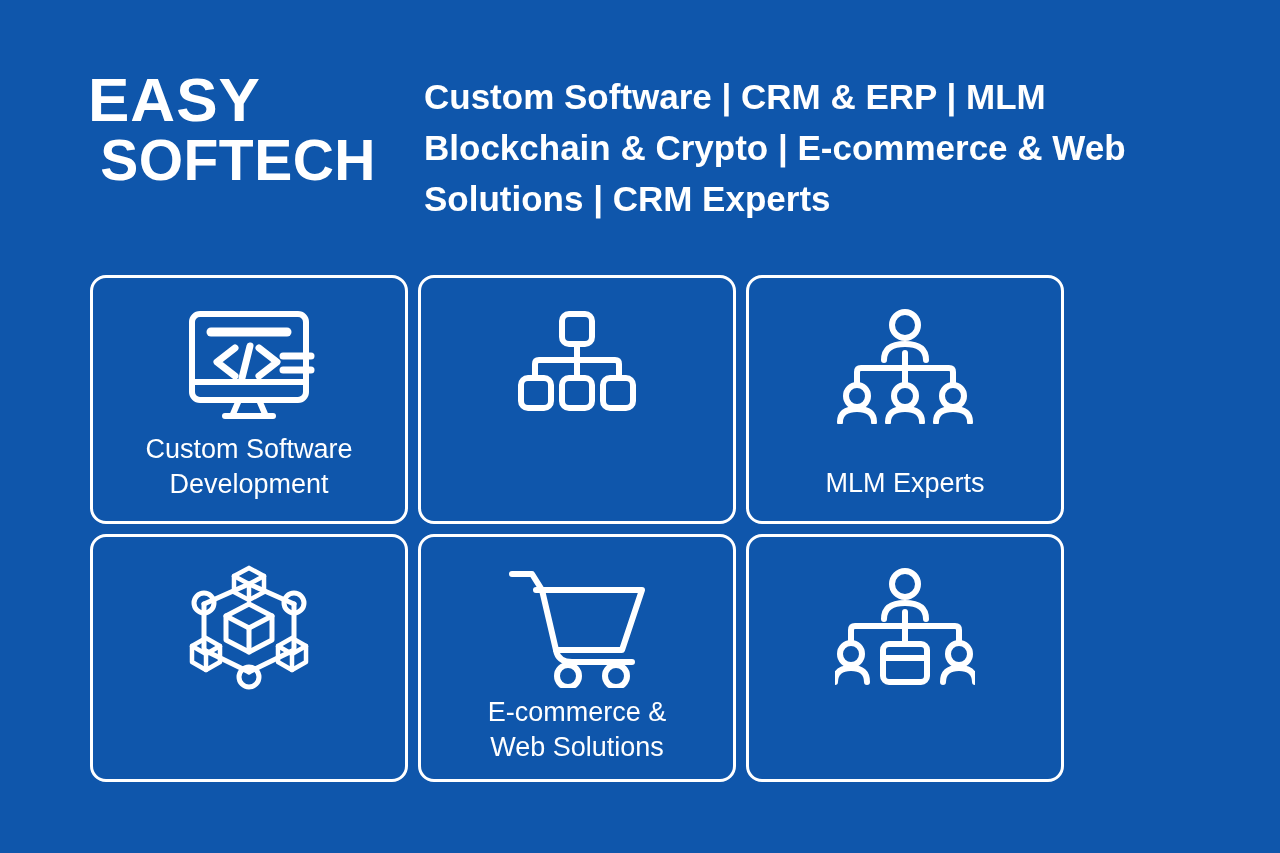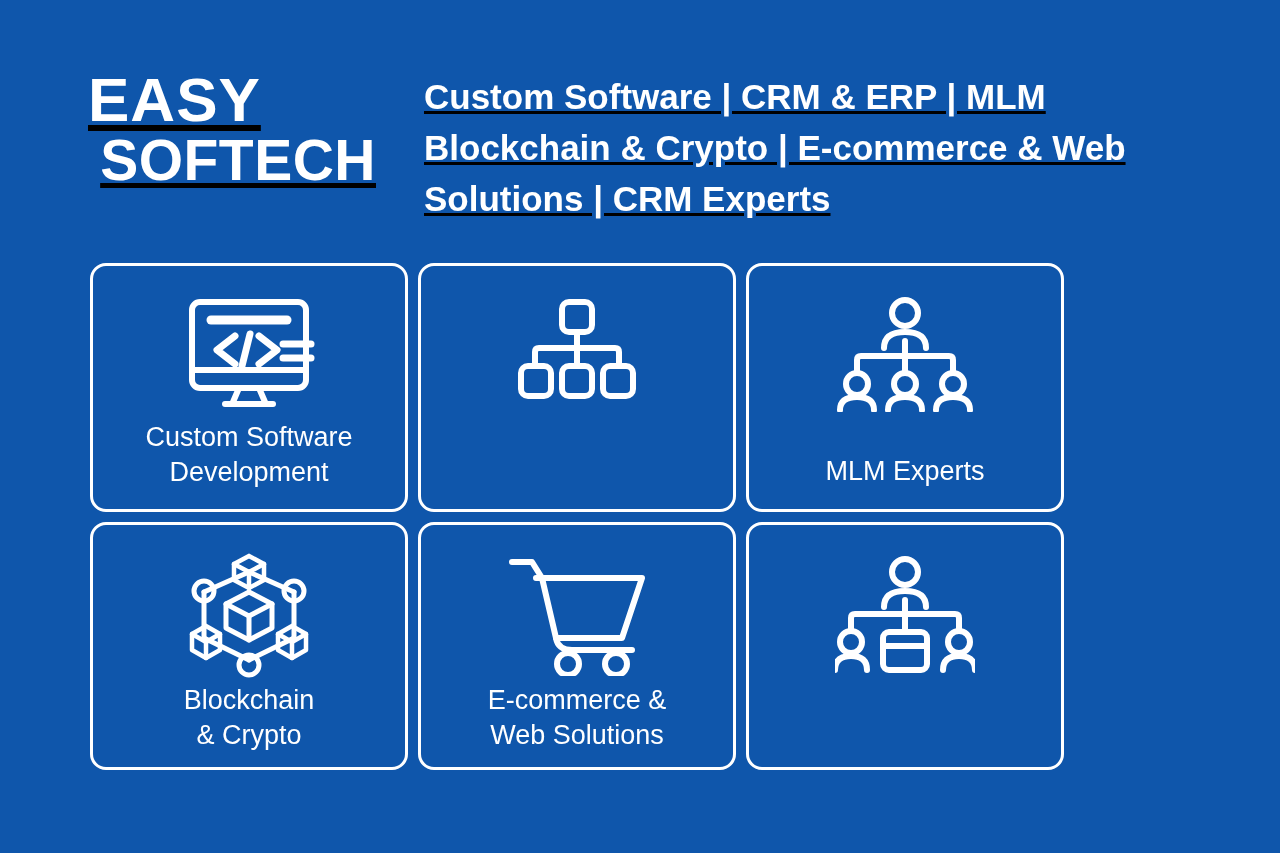--- a/index.html
+++ b/index.html
@@ -16,21 +16,20 @@
     background:#0f56ab;
   }
 
   
   .header {
     position:absolute;
     left:88px; top:62px;
     width:1100px; height:180px;
     display:flex;
     align-items:flex-start;
-    text-decoration:underline;
   }
   .brand {
     width:290px;
     flex:0 0 290px;
     color:#ffffff;
     padding-top:8px;
   }
   .brand-line1 {
     font-size:62px;
     font-weight:bold;
@@ -55,21 +54,21 @@
     line-height:1.45;
     padding-top:10px;
     padding-left:6px;
     max-width:760px;
     margin-left:40px;
   }
 
   
   .grid {
     position:absolute;
-    left:90px; top:263px;
+    left:90px; top:275px;
     width:1070px;
     display:grid;
     grid-template-columns:repeat(3, 318px);
     grid-template-rows:249px 248px;
     column-gap:58px;
     row-gap:33px;
     gap:10px;
   }
   .card {
     border:3px solid #ffffff;
@@ -207,22 +206,20 @@
             <polyline points="108,76 94,84 94,100 108,108 122,100 122,84 108,76"></polyline>
             <polyline points="94,84 108,92 122,84"></polyline>
             <line x1="108" y1="92" x2="108" y2="108"></line>
           </g>
 
           <circle cx="20" cy="41" r="10"></circle>
           <circle cx="110" cy="41" r="10"></circle>
           <circle cx="65" cy="115" r="10"></circle>
         </svg>
       </div>
-      <div class="card-label">Blockchain
-&amp; Crypto</div>
     </div>
 
     <div class="card row2">
       <div class="card-icon">
         <svg width="142" height="122" viewBox="0 0 142 122" fill="none" stroke="#ffffff" stroke-width="6" stroke-linecap="round" stroke-linejoin="round">
           <path d="M6 8 L26 8 L36 24"></path>
           <path d="M30 24 L136 24 L116 84 L50 84"></path>
           <path d="M36 24 L50 84 Q52 96 66 96 L126 96"></path>
           <circle cx="62" cy="110" r="11"></circle>
           <circle cx="110" cy="110" r="11"></circle>

